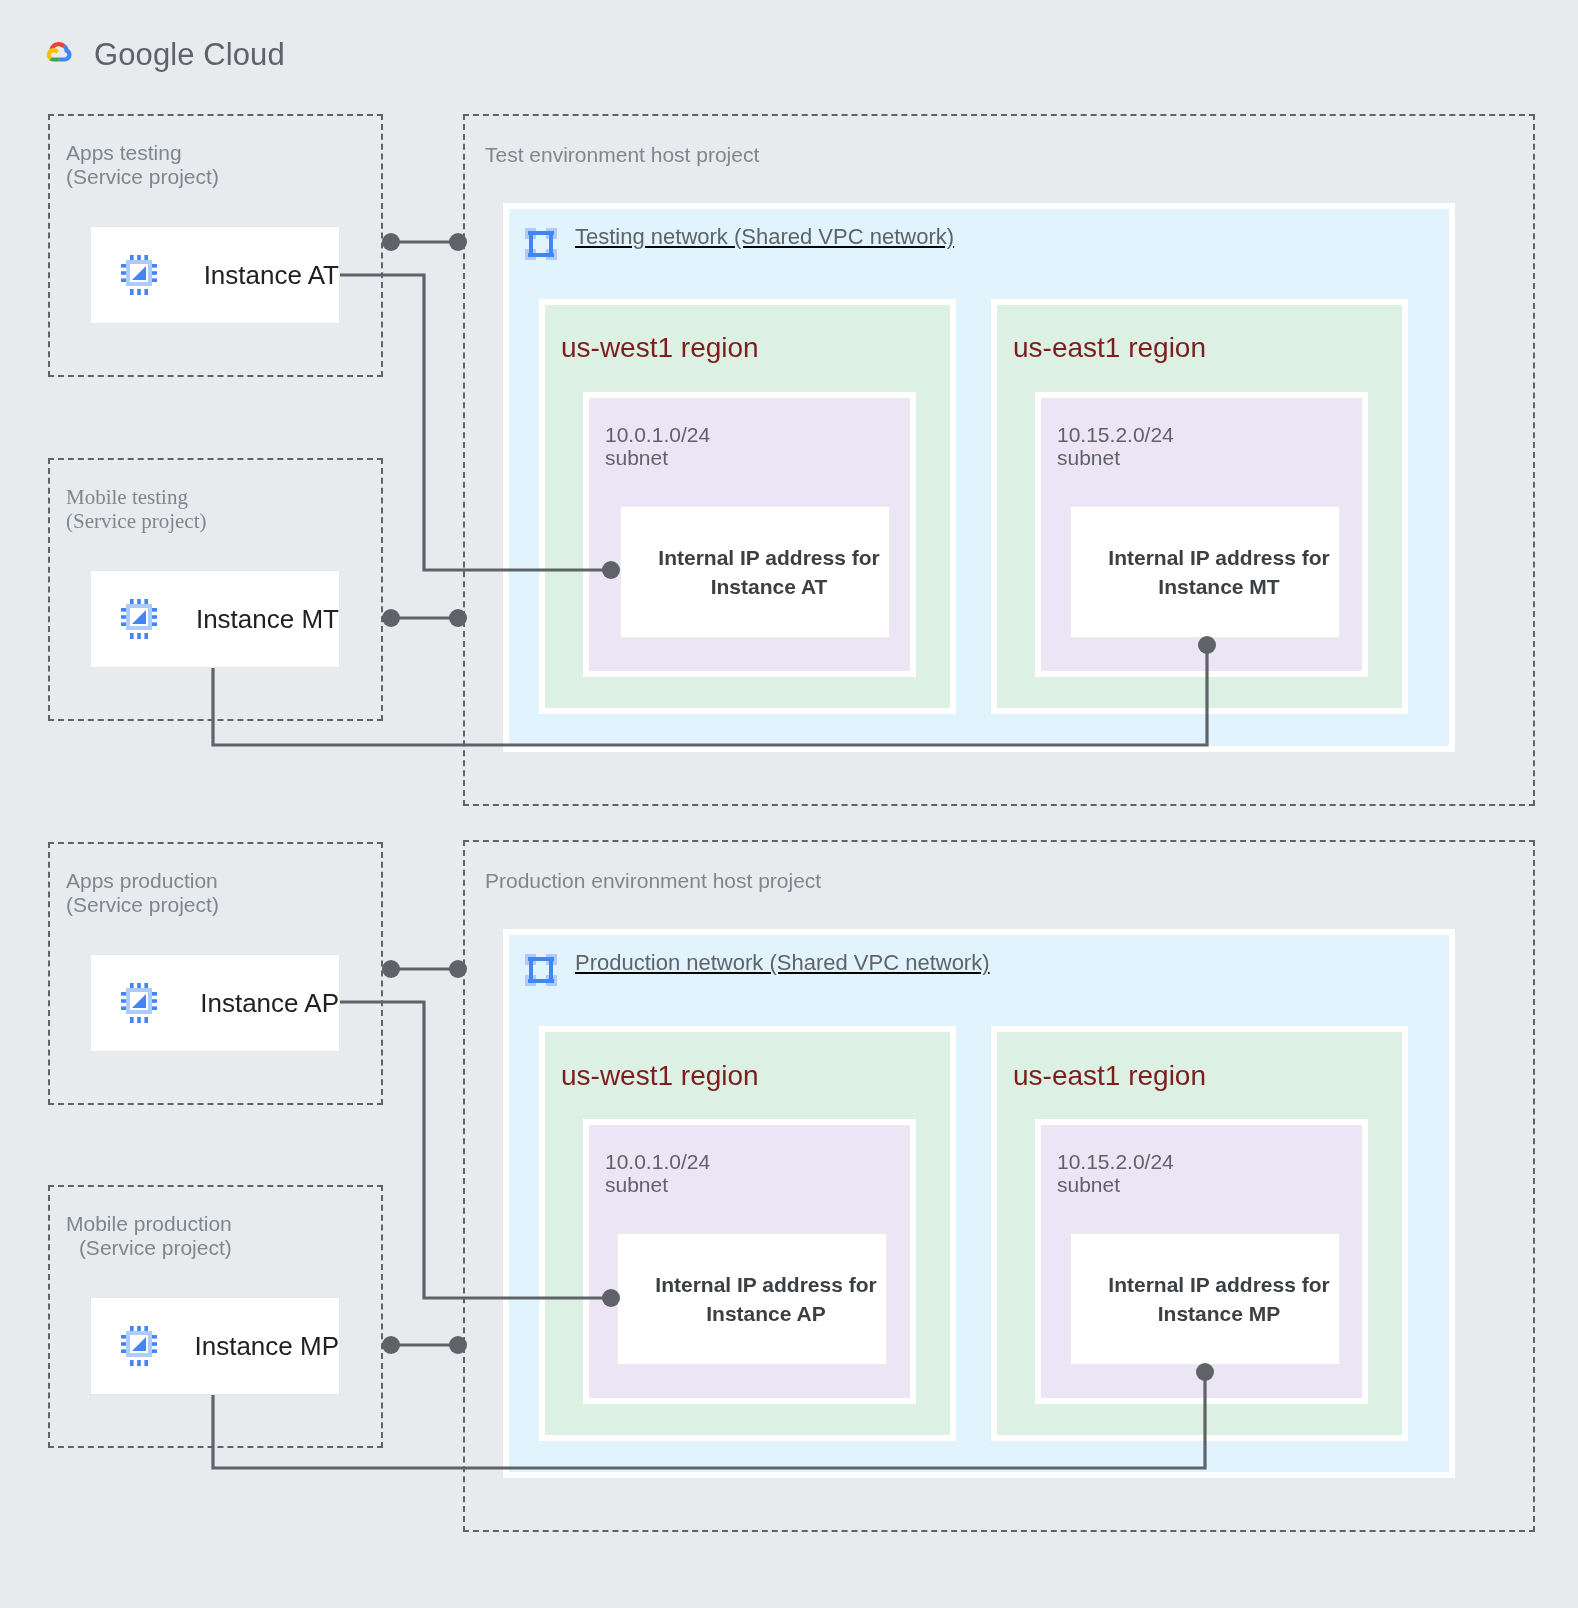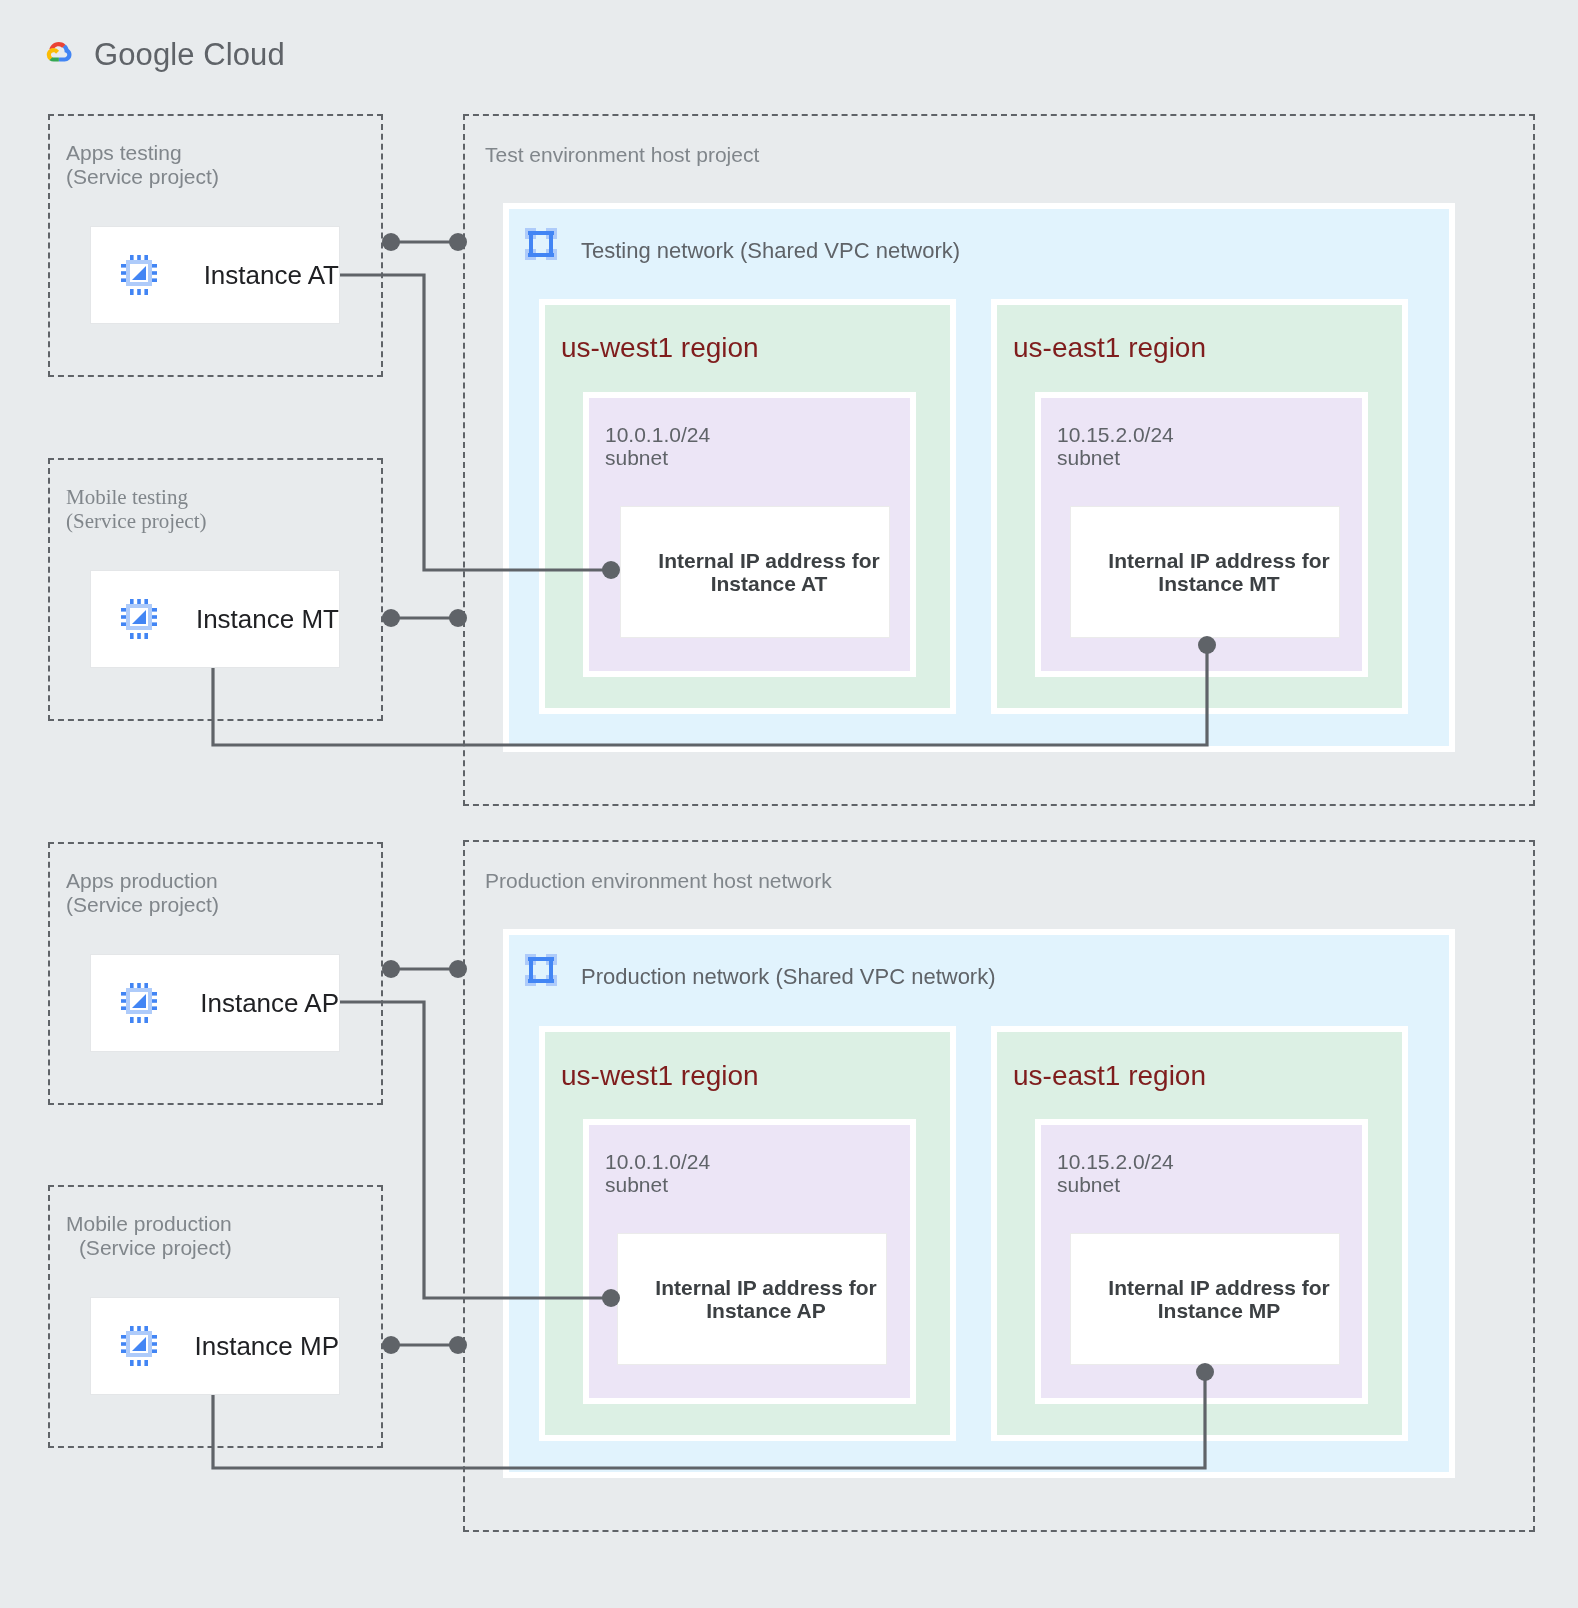--- a/index.html
+++ b/index.html
@@ -41,21 +41,21 @@
     padding-left: 28px; gap: 20px;
   }
   .instance-label { font-size: 26px; color: #202124; white-space: nowrap; }
   .vm-icon { width: 44px; height: 44px; flex: none; }
 
   
   .vpc-panel {
     background: #e1f3fd;
     border: 6px solid #ffffff;
   }
-  .vpc-header { position: absolute; display: flex; align-items: flex-end; gap: 20px; }
+  .vpc-header { position: absolute; display: flex; align-items: flex-start; gap: 14px; text-decoration: underline; }
   .vpc-icon { width: 40px; height: 40px; flex: none; }
   .vpc-title { font-size: 22px; color: #5f6368; white-space: nowrap; }
 
   
   .region-panel {
     background: #dcf0e4;
     border: 6px solid #ffffff;
   }
   .region-label {
     position: absolute;
@@ -74,21 +74,21 @@
 
   
   .ip-card {
     background: #ffffff;
     border: 1px solid #ebebeb;
     display: flex; align-items: center; justify-content: center;
     text-align: center;
   }
   .ip-card span {
     font-size: 21px; font-weight: bold; color: #3c4043;
-    line-height: 23px; white-space: pre-line; margin-left: 28px;
+    line-height: 29px; white-space: pre-line; margin-left: 28px;
   }
 
   
   .conn-svg { position: absolute; left: 0; top: 0; width: 1578px; height: 1608px; pointer-events: none; }
   .conn-line { stroke: #5f6368; stroke-width: 3.2; fill: none; }
   .conn-dot  { fill: #5f6368; }
 </style>
 </head>
 <body>
 
@@ -238,21 +238,21 @@
         <rect x="32" y="25.4" width="6" height="3.6"></rect>
     </g>
     <rect x="7" y="7" width="26" height="26" fill="#aecbfa"></rect>
     <rect x="11" y="11" width="18" height="18" fill="#ffffff"></rect>
     <path d="M13 27 L27 13 L27 27 Z" fill="#4285F4"></path>
   </svg>
   <span class="instance-label">Instance MP</span>
 </div>
 
 <div class="abs dashed-box" style="left:463px; top:840px; width:1072px; height:692px;"></div>
-<div class="container-label" style="left:485px; top:869px;">Production environment host network</div>
+<div class="container-label" style="left:485px; top:869px;">Production environment host project</div>
 
 <div class="abs vpc-panel" style="left:503px; top:929px; width:952px; height:549px;"></div>
 <div class="vpc-header" style="left:521px; top:950px;">
   <svg class="vpc-icon" viewBox="0 0 40 40">
     <rect x="4" y="4" width="11" height="11" fill="#aecbfa"></rect>
     <rect x="25" y="4" width="11" height="11" fill="#aecbfa"></rect>
     <rect x="4" y="25" width="11" height="11" fill="#aecbfa"></rect>
     <rect x="25" y="25" width="11" height="11" fill="#aecbfa"></rect>
     <rect x="8" y="7" width="4" height="26" fill="#4285F4"></rect>
     <rect x="28" y="7" width="4" height="26" fill="#4285F4"></rect>

